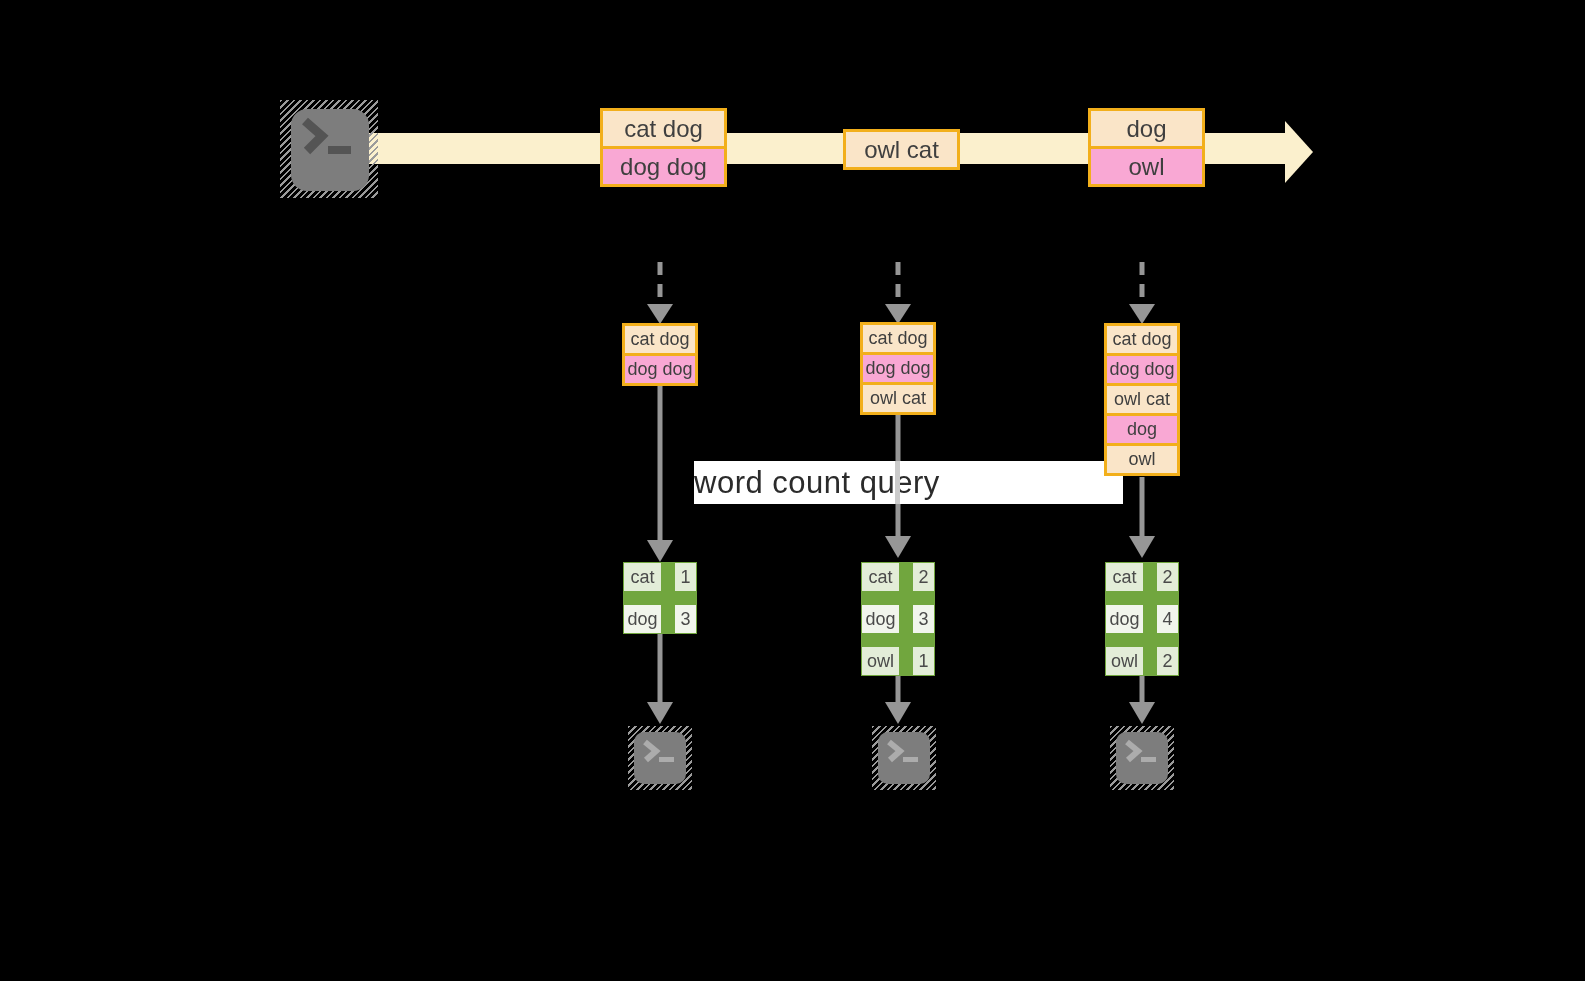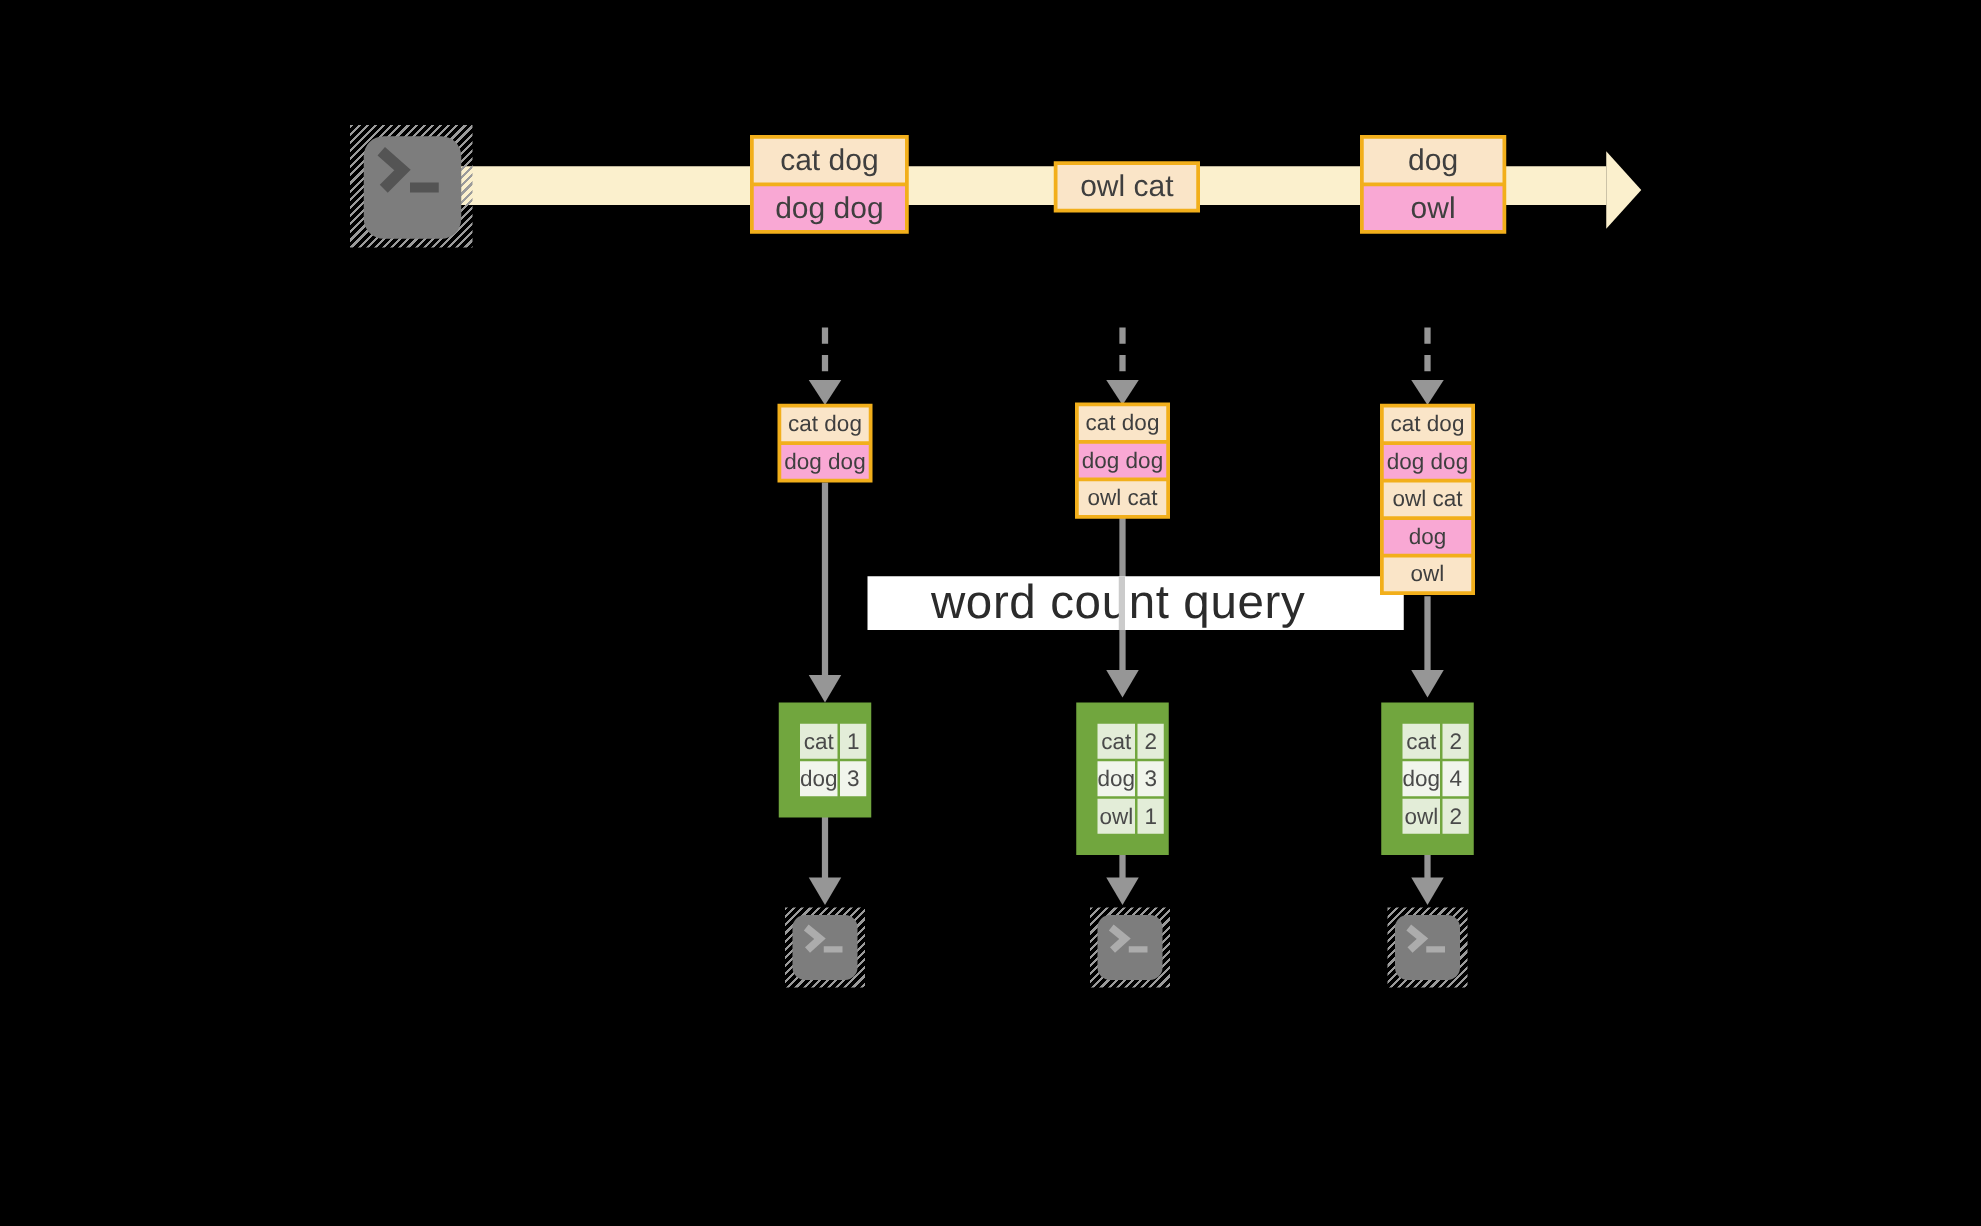--- a/index.html
+++ b/index.html
@@ -14,28 +14,28 @@
   
   .msgbox{position:absolute; background:#F2AF1B; display:flex; flex-direction:column; gap:3px; padding:3px;
     box-sizing:border-box; z-index:4;}
   .mrow{display:flex; align-items:center; justify-content:center; color:#3F3F3F; white-space:nowrap;}
   .big{height:35px; font-size:24px;}
   .small{height:27px; font-size:18px;}
   .peach{background:#FAE5C8;}
   .cream{background:#f9a8d4;}
   
   .gtable{position:absolute; width:74px; background:#71A63E; display:grid; grid-template-columns:1fr 21px;
-    gap:2px; padding:17px; box-sizing:border-box; z-index:4;}
+    gap:14px; padding:1px; box-sizing:border-box; z-index:4;}
   .gcell{height:28px; display:flex; align-items:center; justify-content:center; font-size:18px; color:#4A4A4A;}
   .gdark{background:#E3EDD8;}
   .glight{background:#F1F5EC;}
   
   .banner{position:absolute; left:694px; top:461px; width:429px; height:43px; background:#FFFFFF; z-index:3;
-    display:flex; align-items:center; justify-content:center; padding-right:28px; box-sizing:border-box;
-    font-size:38px; font-weight:300; color:#2B2B2B; letter-spacing:0.5px;}
+    display:flex; align-items:center; justify-content:flex-start; padding-right:28px; box-sizing:border-box;
+    font-size:31px; font-weight:300; color:#2B2B2B; letter-spacing:0.5px;}
   .banner-seg{position:absolute; left:201px; top:0; width:5px; height:100%; background:#CBCBCB;}
   
   .term{position:absolute; z-index:4;
     background:repeating-linear-gradient(135deg, #9B9B9B 0 1.8px, rgba(0,0,0,0) 1.8px 4.6px);}
   .term-inner{position:absolute; background:#7D7D7D;}
   .term-src{left:280px; top:100px; width:98px; height:98px;}
   .term-src .term-inner{left:11px; top:9px; width:78px; height:82px; border-radius:16px;}
   .term-sink{width:64px; height:64px; top:726px;}
   .term-sink .term-inner{left:6px; top:6px; width:52px; height:52px; border-radius:10px;}
   

